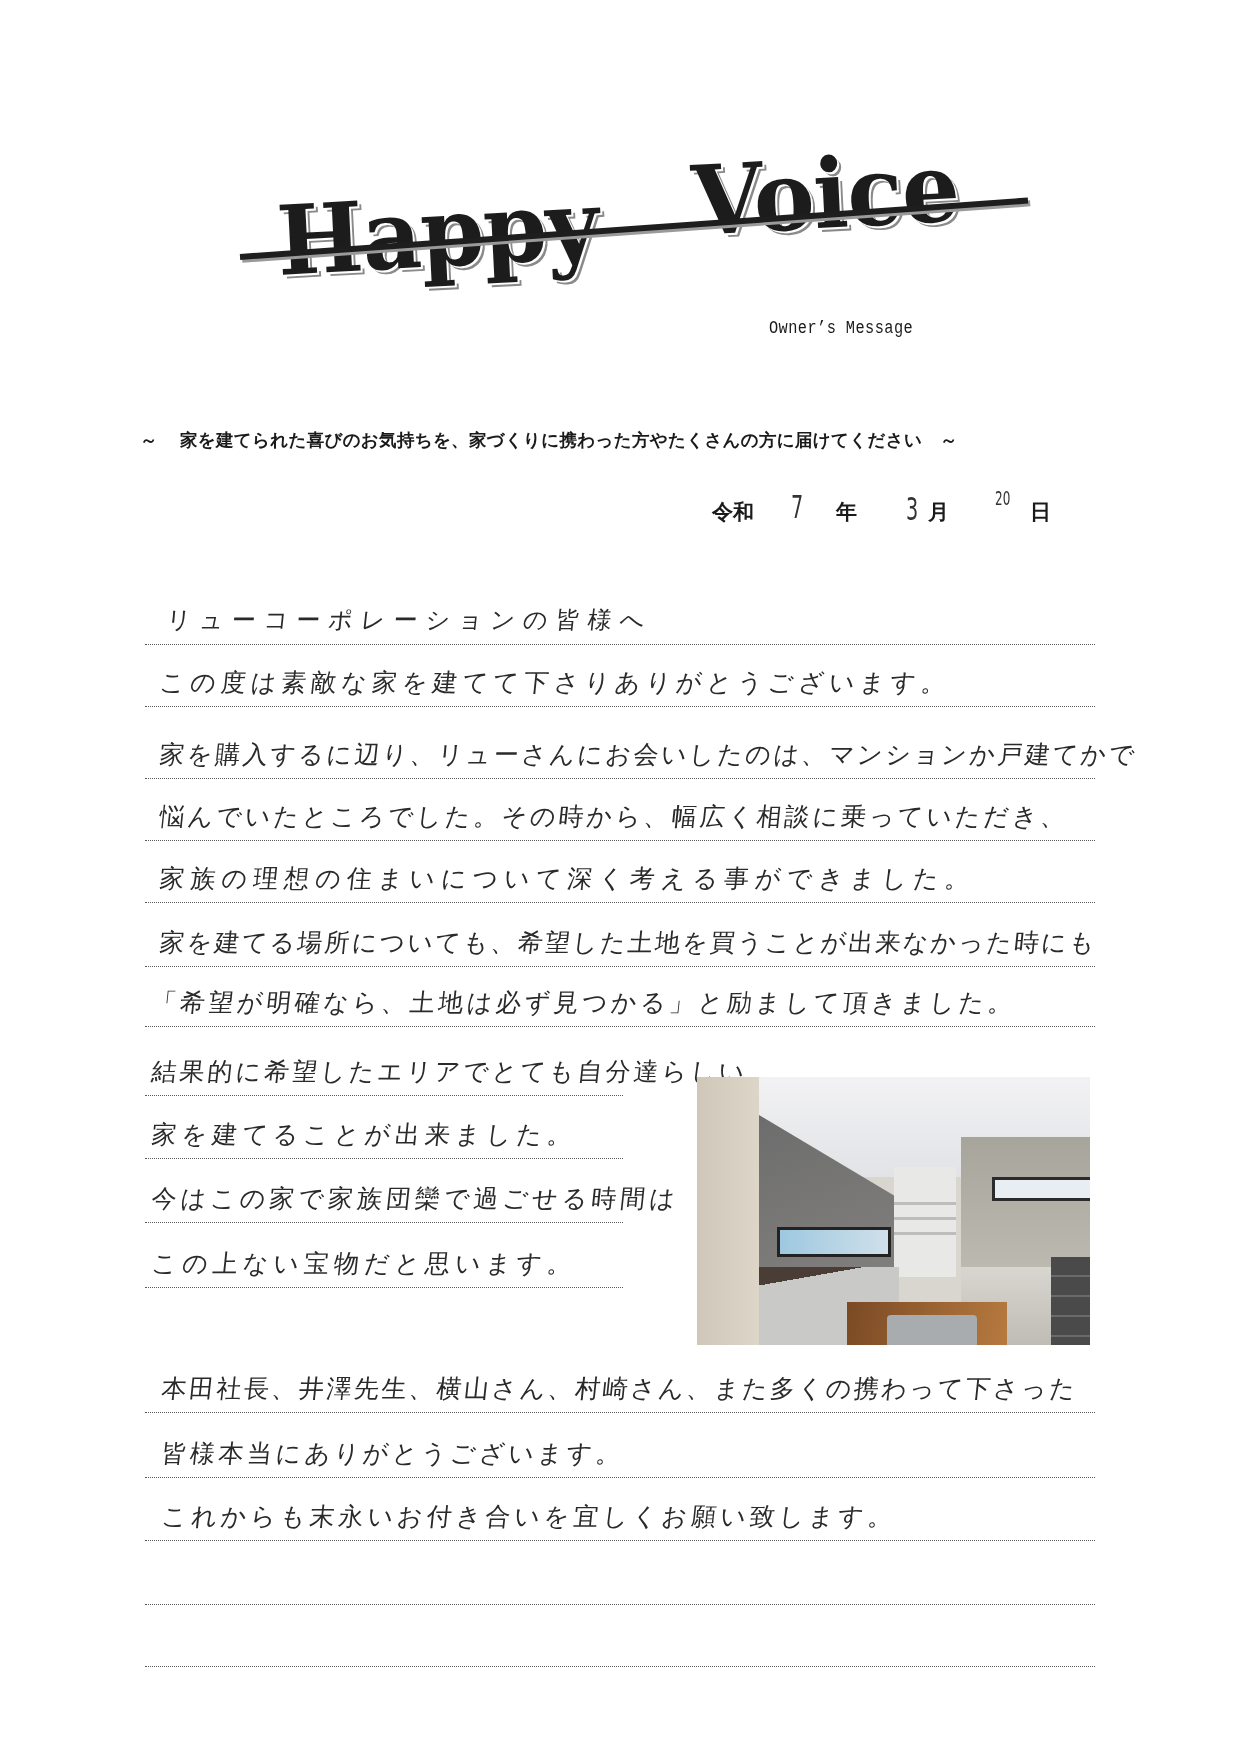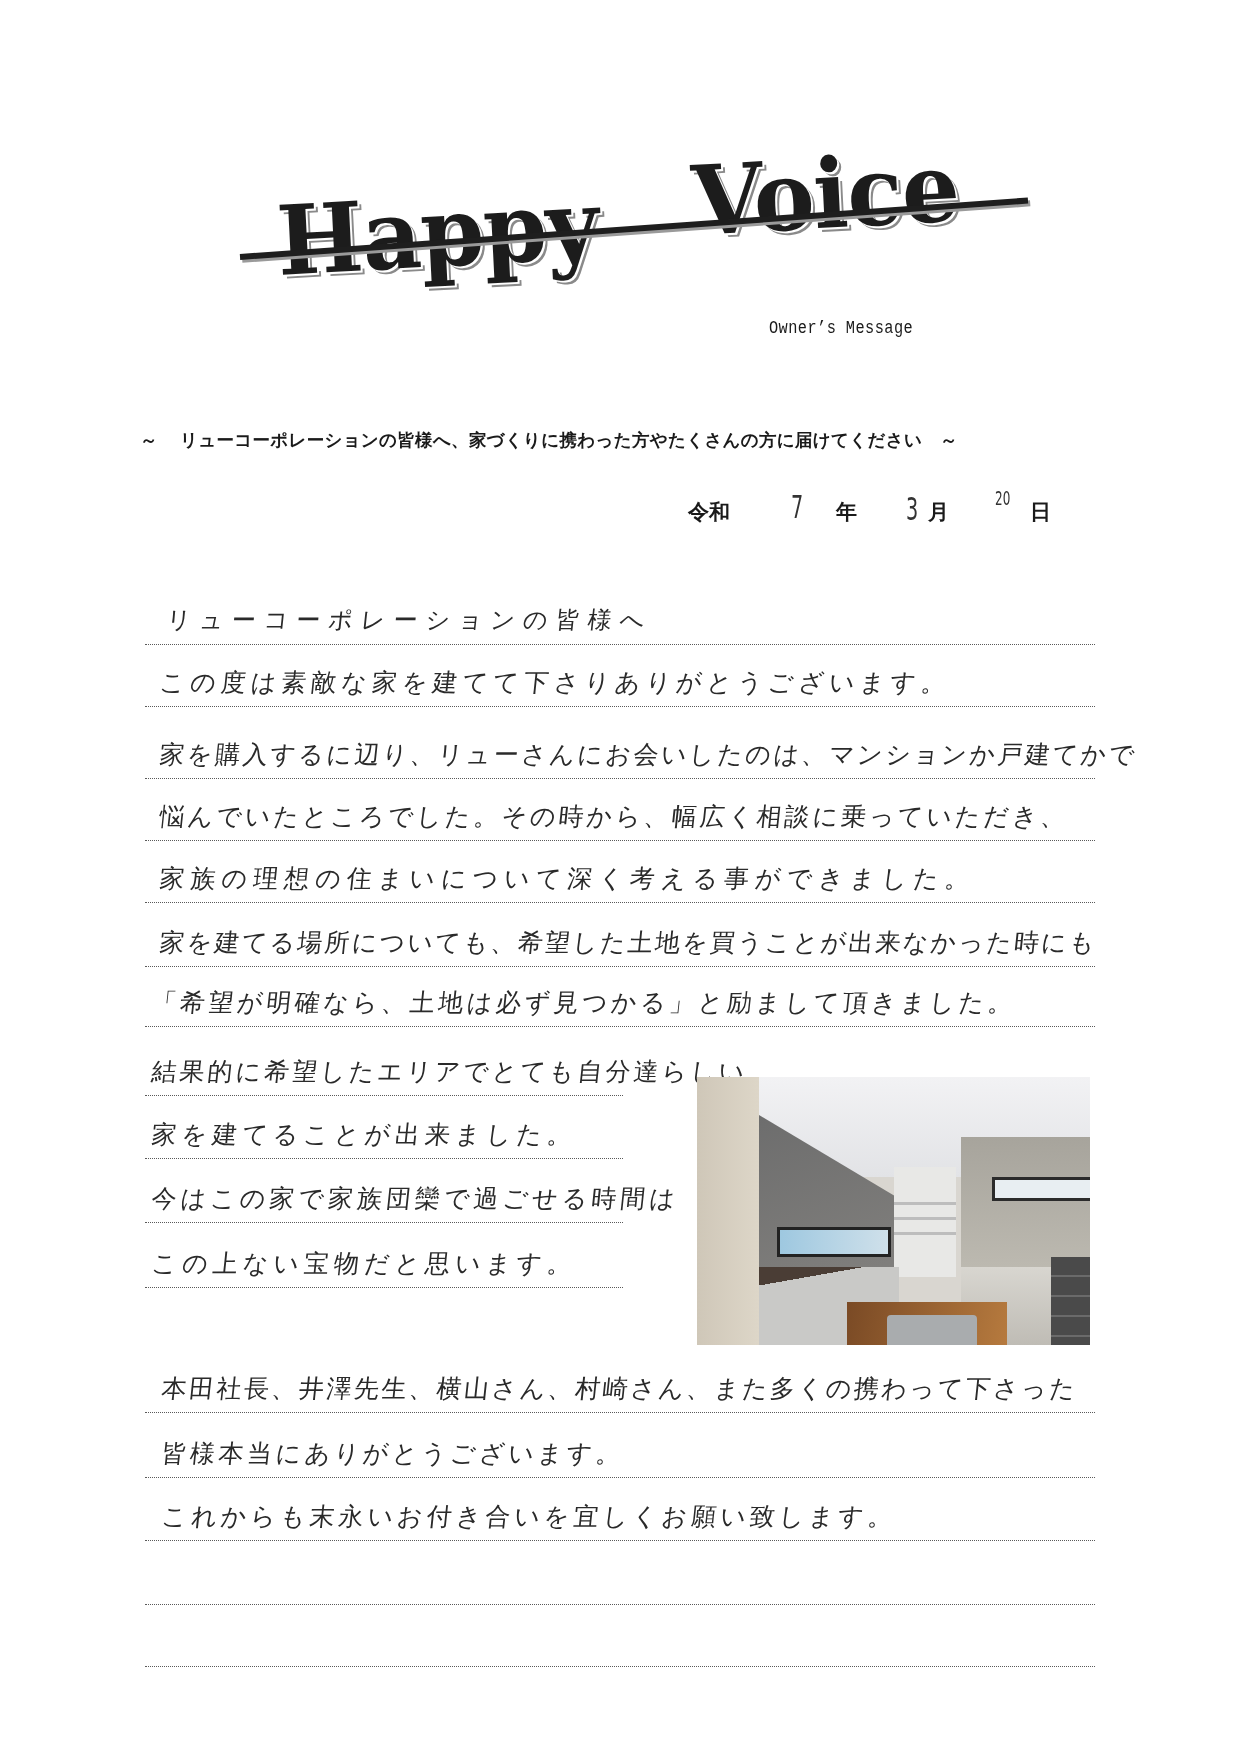--- a/index.html
+++ b/index.html
@@ -47,25 +47,25 @@
 
 <div class="title-wrap">
   <div class="title-word title-happy">Happy</div>
   <div class="title-word title-voice">Voice</div>
   <div class="title-rule"></div>
 </div>
 
 <div class="subtitle">Owner’s Message</div>
 
 <div class="tagline">
-  <span class="tilde">～</span><span class="msg">リューコーポレーションの皆様へ、家づくりに携わった方やたくさんの方に届けてください</span><span class="tilde right">～</span>
+  <span class="tilde">～</span><span class="msg">家を建てられた喜びのお気持ちを、家づくりに携わった方やたくさんの方に届けてください</span><span class="tilde right">～</span>
 </div>
 
 <div>
-  <span class="date" style="left:688px;">令和</span>
+  <span class="date" style="left:712px;">令和</span>
   <span class="date date-hand" style="left:787px; top:488px; font-size:32px;">7</span>
   <span class="date" style="left:836px;">年</span>
   <span class="date date-hand" style="left:902px; top:490px; font-size:32px;">3</span>
   <span class="date" style="left:928px;">月</span>
   <span class="date date-hand" style="left:990px; top:486px; font-size:20px;">20</span>
   <span class="date" style="left:1030px;">日</span>
 </div>
 
 <div class="line" style="left:145px; top:644px; width:950px;"></div>
 <div class="line" style="left:145px; top:706px; width:950px;"></div>

